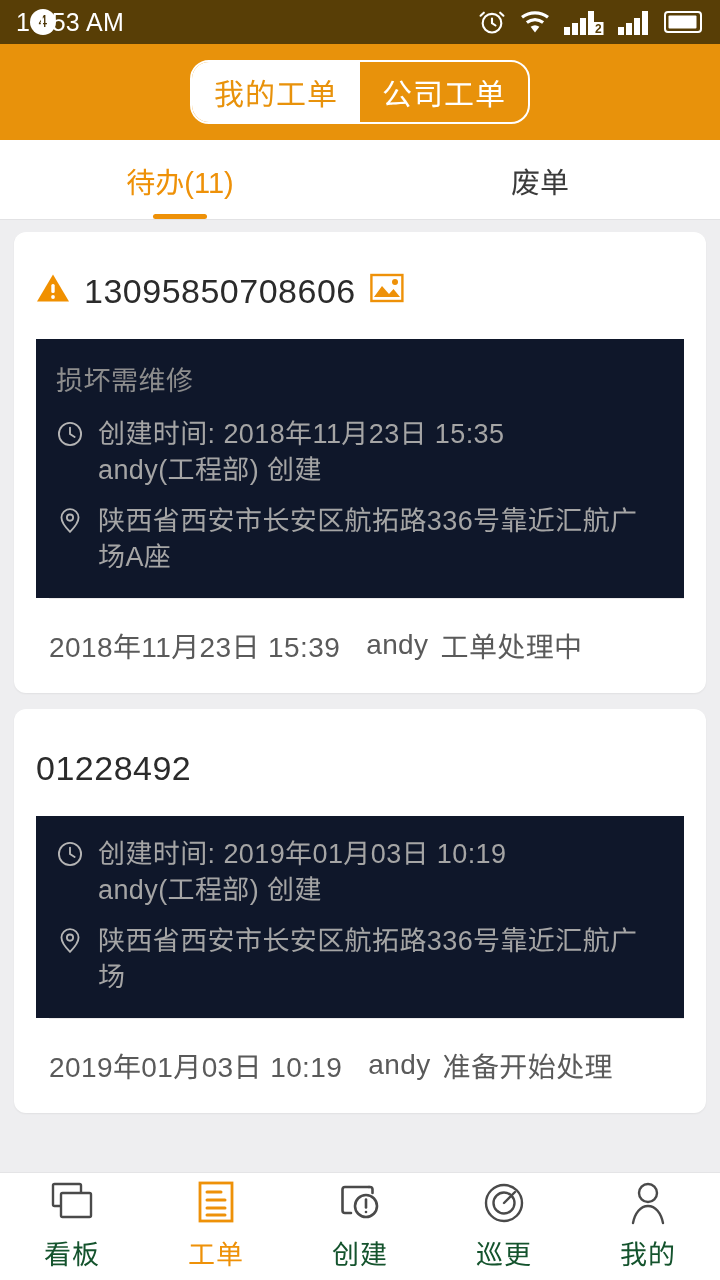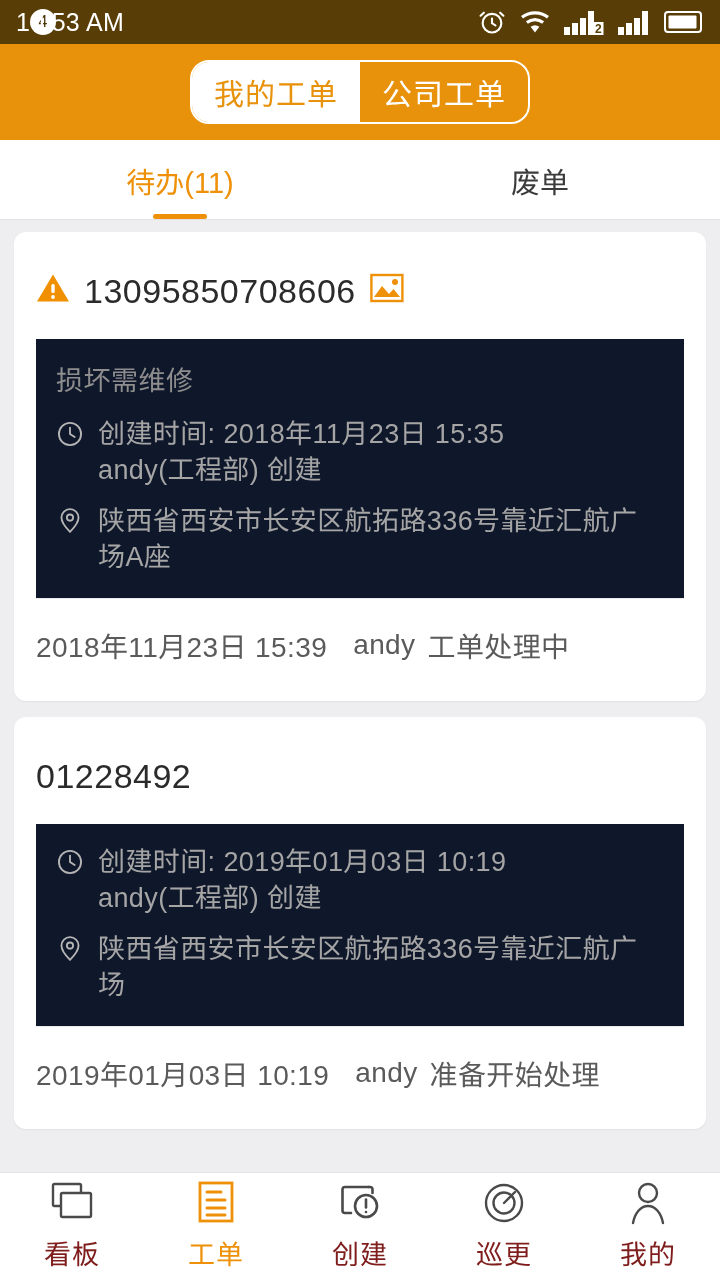--- a/index.html
+++ b/index.html
@@ -190,26 +190,27 @@
   .meta-text {
     font-size: 27px;
     line-height: 1.35;
     color: #a5a5a5;
     letter-spacing: .4px;
   }
   .meta-text .line2 { display: block; }
 
   .card-footer {
     border-top: 1px solid #eceaea;
-    padding: 26px 0 36px 0;
+    padding: 26px 0 28px 0;
     font-size: 28px;
     color: #5a5a5a;
     letter-spacing: .4px;
     display: flex;
     align-items: center;
+    margin-left: 13px;
   }
   .footer-time { margin-right: 26px; }
   .footer-user { margin-right: 12px; }
 
   
   .bottom-nav {
     flex: 0 0 108px;
     height: 108px;
     background: #ffffff;
     border-top: 1px solid #e4e4e6;
@@ -221,21 +222,21 @@
     display: flex;
     flex-direction: column;
     align-items: center;
     justify-content: center;
     gap: 6px;
     cursor: pointer;
     user-select: none;
   }
   .nav-label {
     font-size: 27px;
-    color: #7f1d1d;
+    color: #14532d;
     letter-spacing: 1px;
   }
   .nav-item.active .nav-label { color: #ee9108; }
   .nav-icon { display: block; height: 46px; }
 </style>
 </head>
 <body>
 
 <div class="phone">
 

